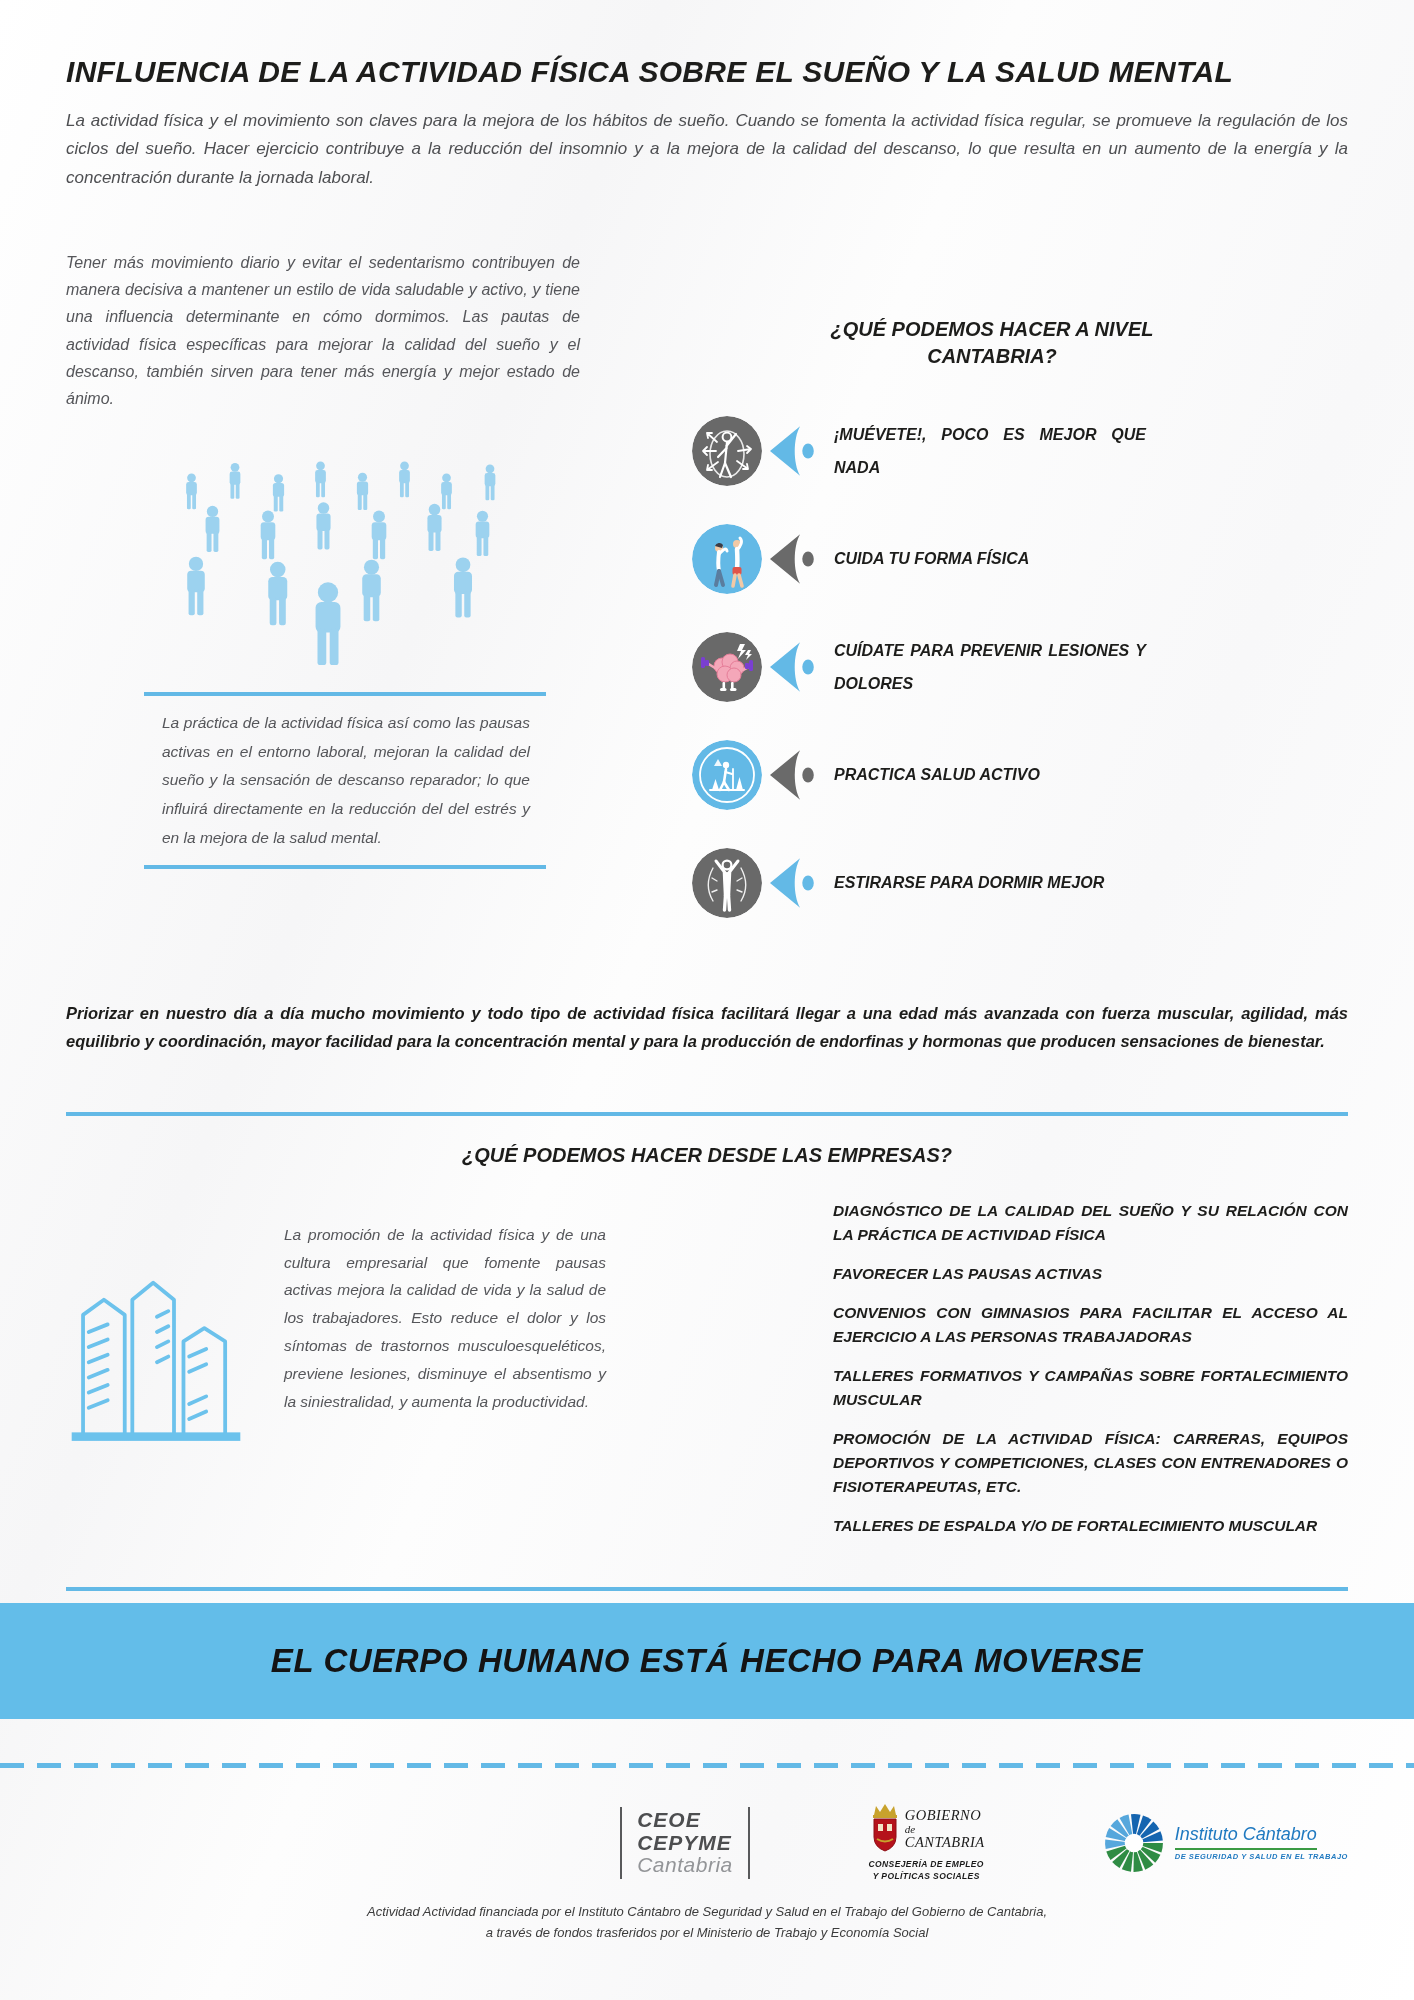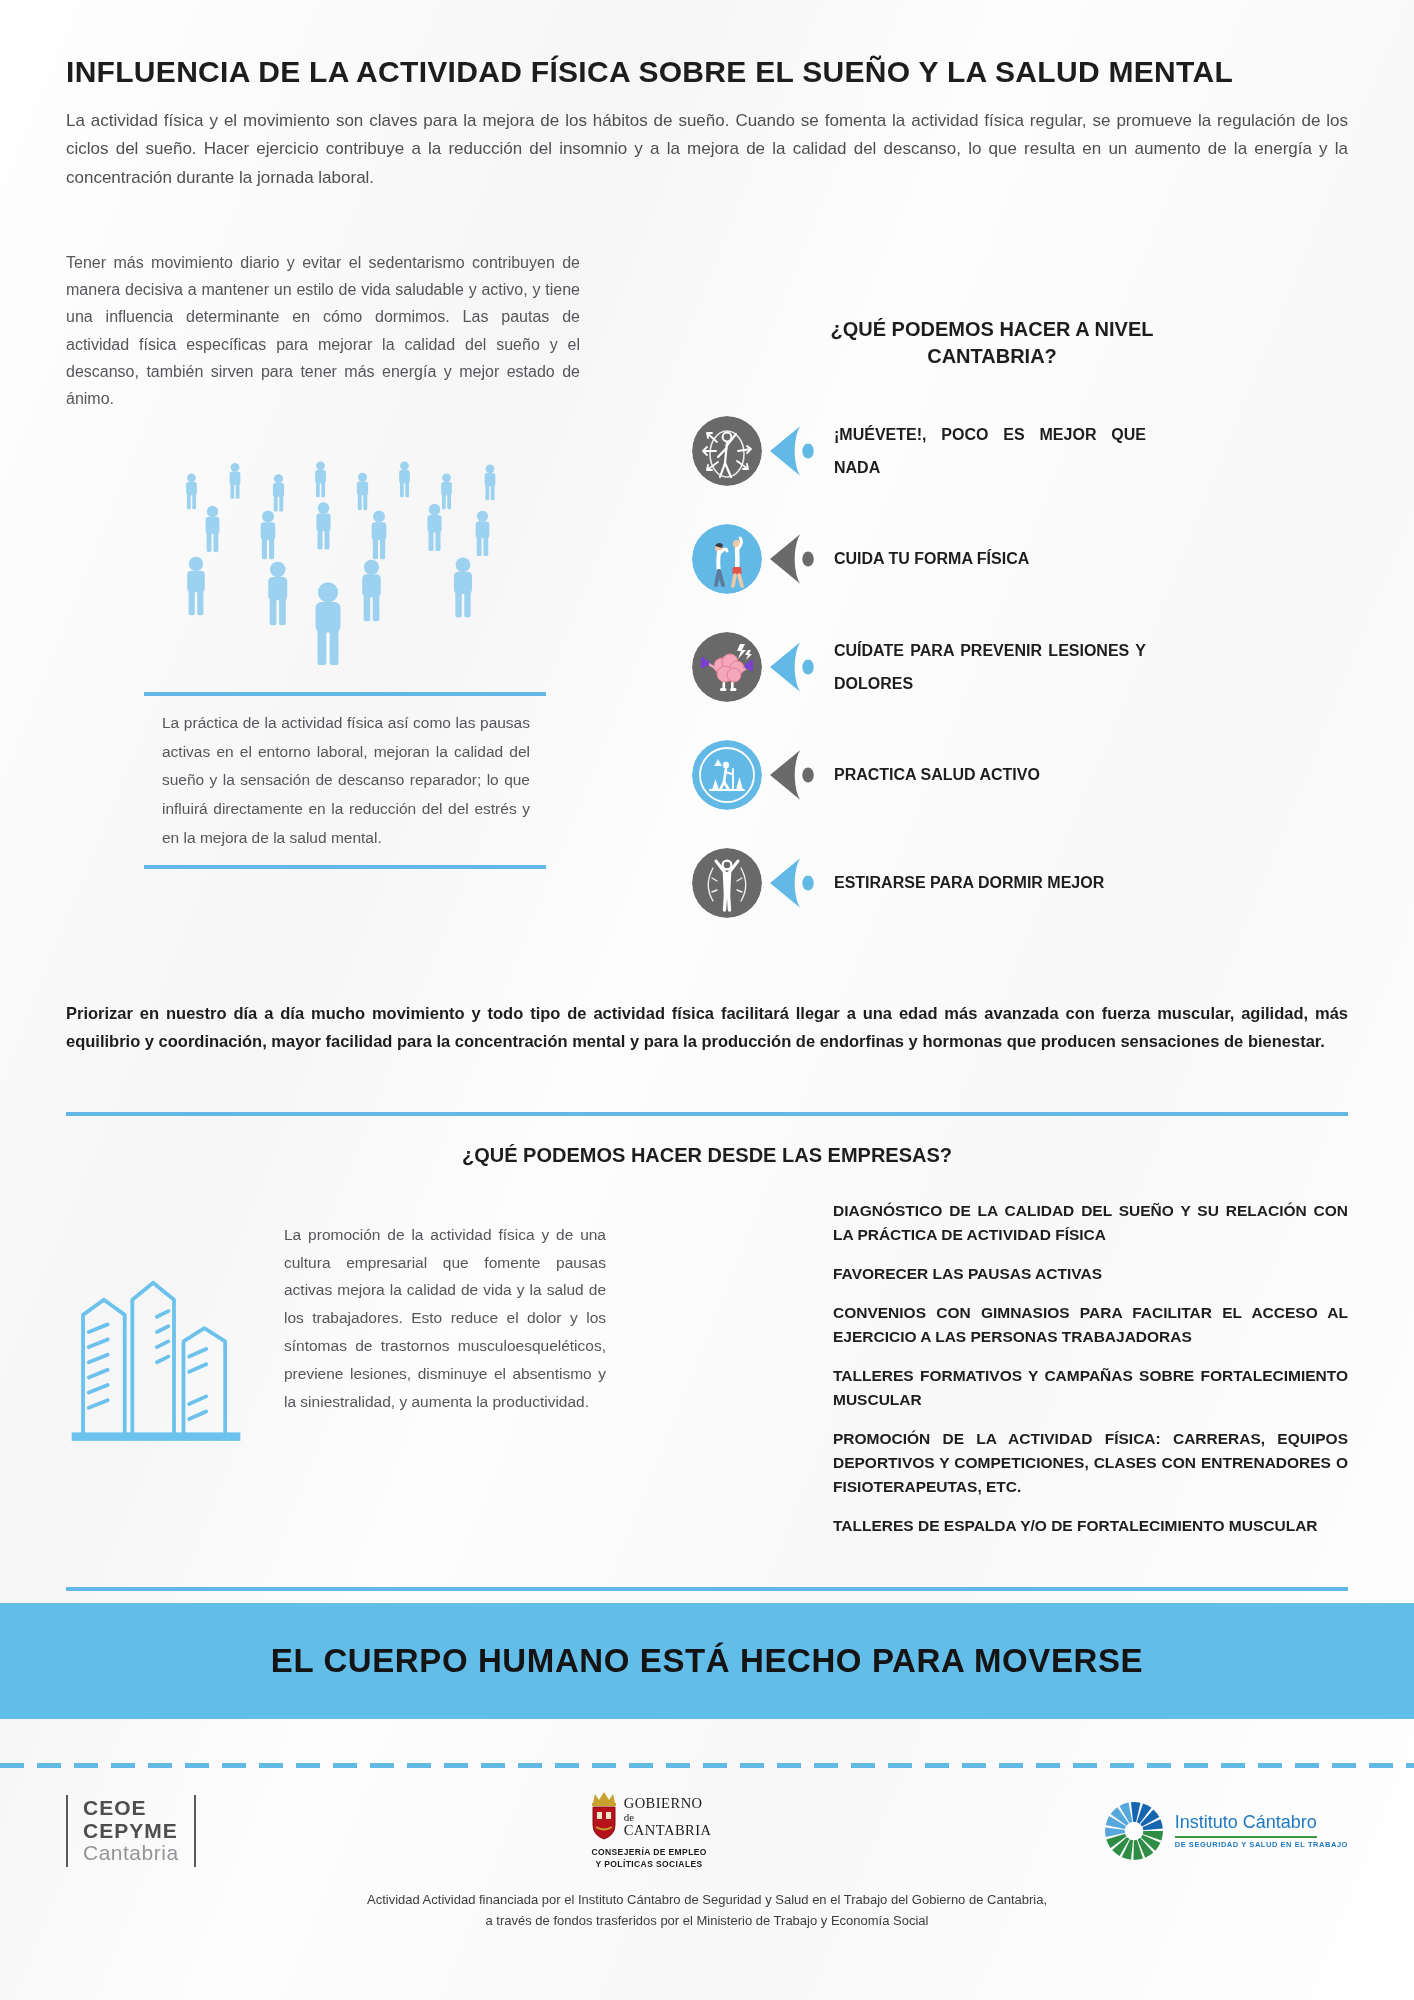--- a/index.html
+++ b/index.html
@@ -7,20 +7,21 @@
   body {
     font-family:"Liberation Sans", sans-serif;
     background:#ffffff;
     color:#1d1d1b;
   }
   .page {
     width:1414px; height:2000px; overflow:hidden;
     padding:0 66px;
     background:linear-gradient(112deg,#ffffff 0%,#f6f6f7 30%,#fdfdfd 46%,#f8f8f9 68%,#ffffff 100%);
     position:relative;
+    font-style:italic;
   }
   
   .title {
     padding-top:54px;
     font-size:30px; line-height:1.22; font-weight:700;
     letter-spacing:0.3px; color:#1d1d1b;
   }
   .intro {
     margin-top:16px;
     font-size:17px; line-height:1.68; color:#4e4f52;
@@ -80,21 +81,21 @@
   .banner {
     margin:12px -66px 0; height:116px; background:#63bde9;
     display:flex; align-items:center; justify-content:center;
   }
   .banner span { font-size:33px; font-weight:700; letter-spacing:0.6px; color:#141414; }
   
   .dashed {
     margin:44px -66px 0; height:5px;
     background:repeating-linear-gradient(90deg,#63b9e6 0 24px,transparent 24px 37px);
   }
-  .logos { display:flex; justify-content:space-between; align-items:center; gap:118px; margin-top:20px; height:86px; }
+  .logos { display:flex; justify-content:flex-end; align-items:center; gap:118px; margin-top:32px; height:86px; }
   .logo-ceoe { display:flex; align-items:stretch; }
   .ceoe-bar { width:2px; background:#58595b; }
   .ceoe-text { padding:2px 15px; line-height:1.08; }
   .ceoe-l1,.ceoe-l2 { font-size:21px; font-weight:700; letter-spacing:1px; color:#4d4e50; }
   .ceoe-l3 { font-size:21px; font-weight:400; color:#939598; letter-spacing:0.5px; }
   .logo-gob { text-align:center; }
   .gob-top { display:flex; align-items:center; gap:3px; justify-content:center; }
   .gob-name { font-family:"Liberation Serif", serif; text-align:left; line-height:1.05; color:#1a1a1a; }
   .gob-name .g1,.gob-name .g3 { font-size:14.5px; letter-spacing:0.5px; }
   .gob-name .g2 { font-size:11px; }

